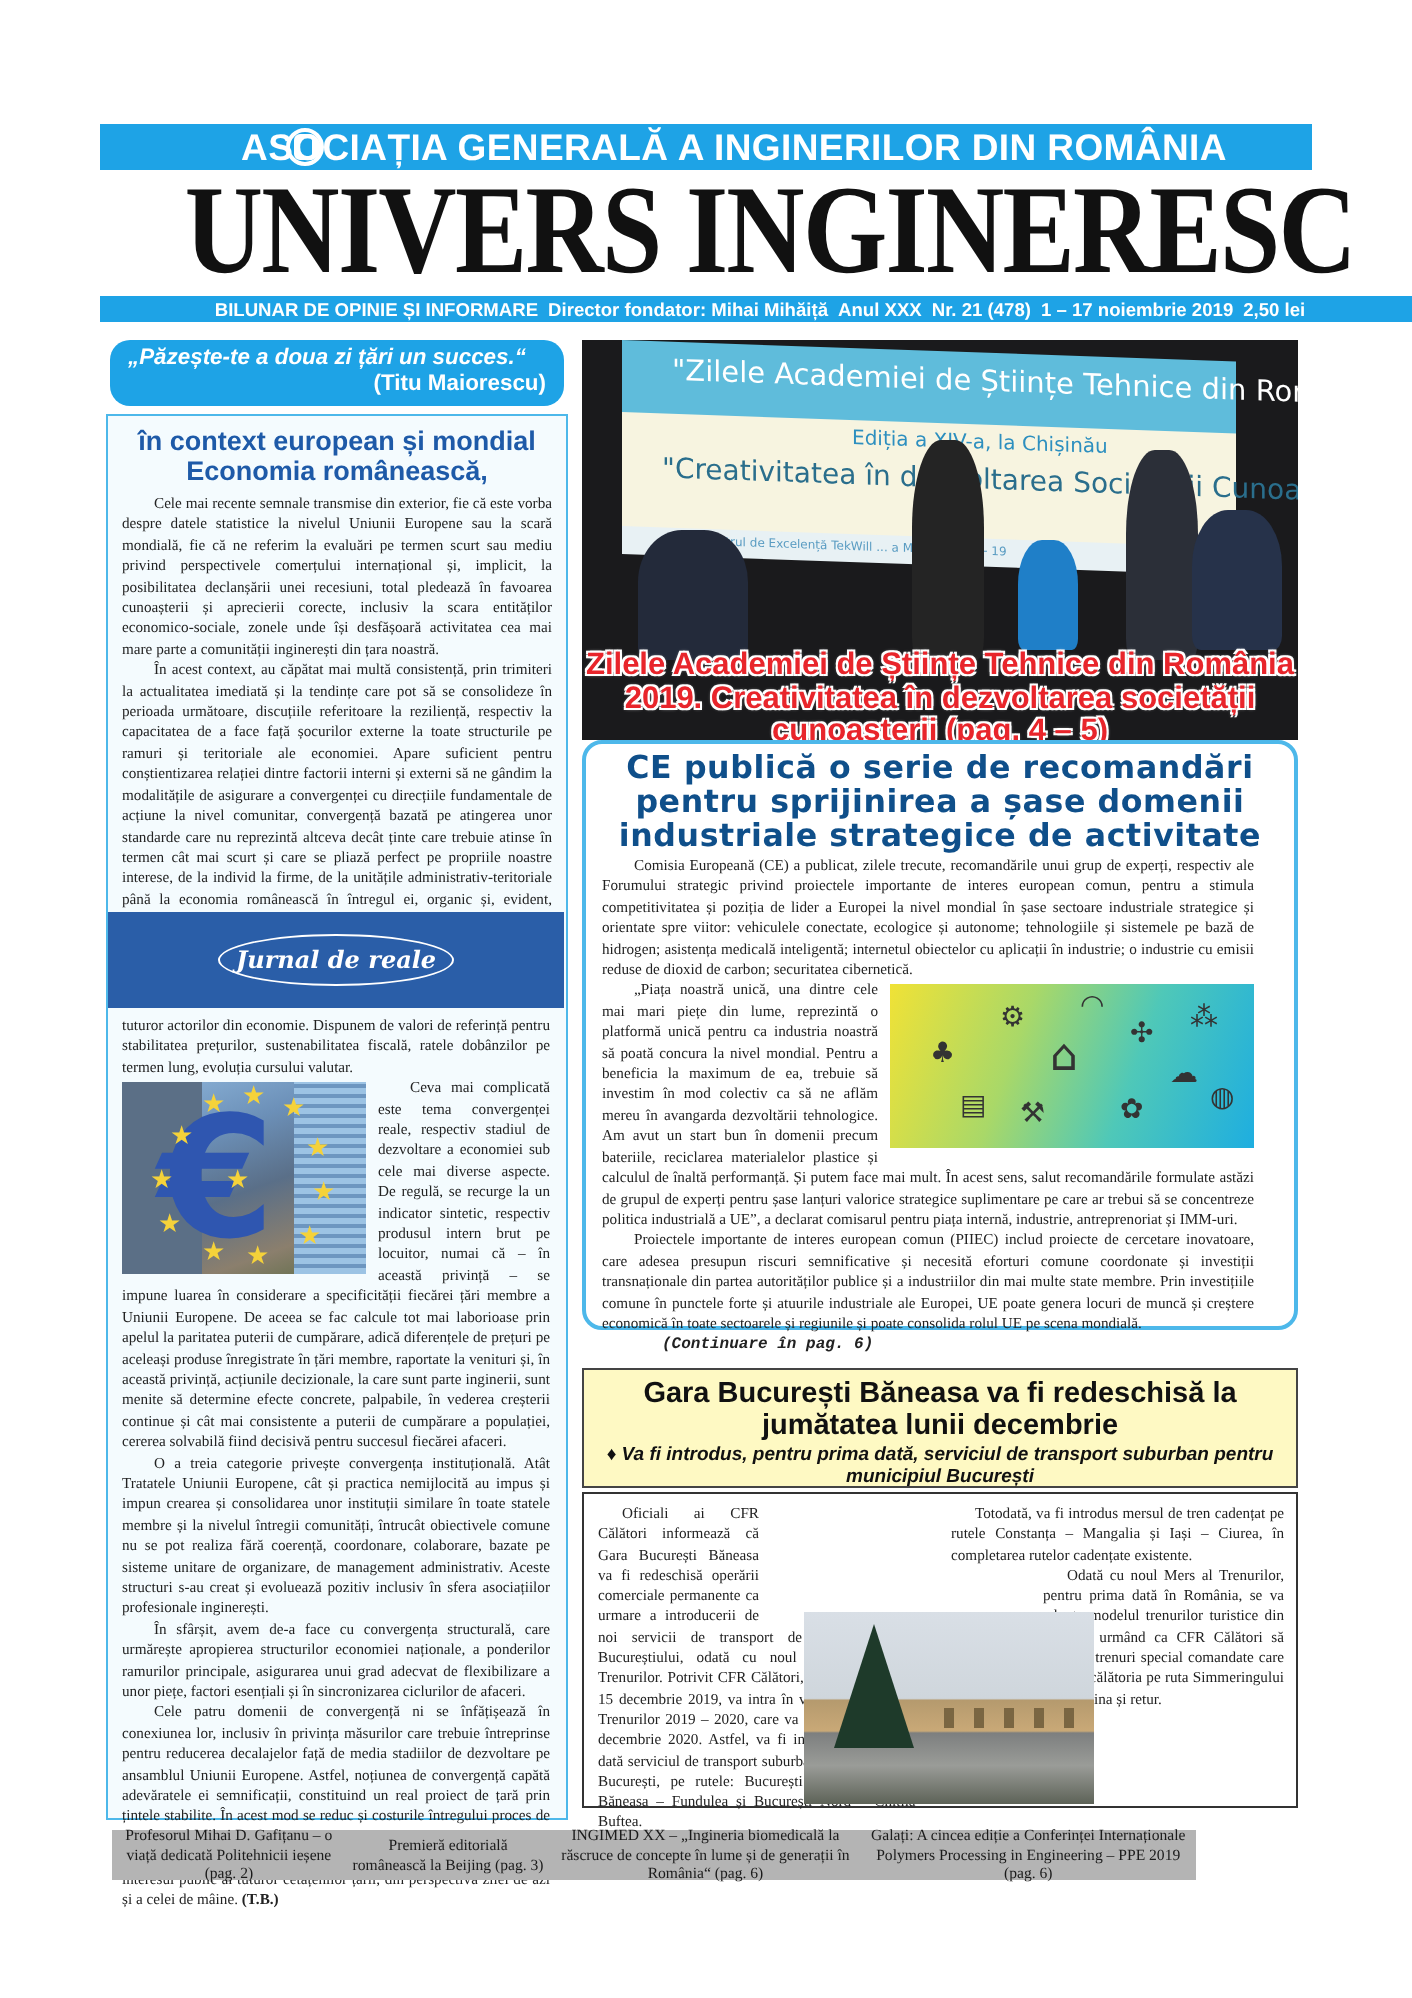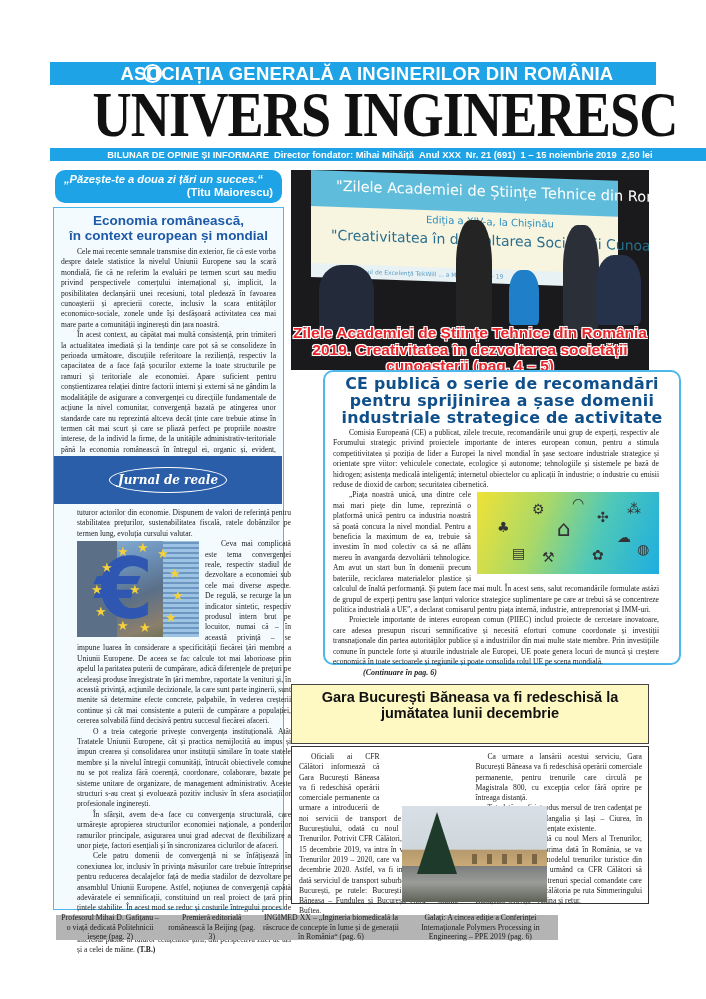--- a/index.html
+++ b/index.html
@@ -55,21 +55,21 @@
   .journal-band {
     position: absolute; left: 0; top: 248px; width: 228px; height: 48px; background: #2a5ea8;
     display: flex; align-items: center; justify-content: center;
   }
   .journal-oval {
     width: 118px; height: 26px; border: 1.5px solid #fff; border-radius: 50%;
     display: flex; align-items: center; justify-content: center; color: #fff;
     font-family: "DejaVu Serif", serif; font-style: italic; font-weight: bold; font-size: 12px;
   }
   .eco-text2 {
-    position: absolute; left: 16px; top: 300px; width: 228px;
+    position: absolute; left: 0; top: 300px; width: 228px;
     font-size: 7.6px; line-height: 10.4px; text-align: justify; padding: 0 7px; color: #222;
   }
   .eco-text2 p { text-indent: 16px; }
   .euro-img {
     float: left; width: 122px; height: 96px; margin: 2px 6px 2px 0;
     background: linear-gradient(160deg, #8fb7dc 0%, #6c90b8 30%, #5a6f88 55%, #8b7f6d 80%, #5a6b44 100%);
     position: relative; overflow: hidden;
   }
   .euro-img .euro {
     position: absolute; left: 18px; top: 10px; width: 80px; height: 76px;
@@ -101,35 +101,35 @@
   .person { position: absolute; border-radius: 40% 40% 10% 10%; }
   .photo-caption {
     position: absolute; left: 0; top: 155px; width: 358px; text-align: center;
     color: #e8252b; font-family: "Liberation Sans", sans-serif; font-weight: bold; font-size: 15.5px; line-height: 16.5px;
     text-shadow: -1px -1px 0 #fff, 1px -1px 0 #fff, -1px 1px 0 #fff, 1px 1px 0 #fff, 0 0 2px #fff;
   }
 
   
   .ce-box {
     position: absolute; left: 291px; top: 370px; width: 358px; height: 295px;
-    border: 2px solid #4db8ea; border-radius: 10px; background: #fff; margin-left: 32px;
+    border: 2px solid #4db8ea; border-radius: 10px; background: #fff;
   }
   .ce-title {
     text-align: center; color: #0f4f8a; font-family: "DejaVu Sans", sans-serif; font-weight: bold;
     font-size: 15.8px; line-height: 17px; padding-top: 3px; letter-spacing: 0.3px;
   }
   .ce-text { font-size: 7.6px; line-height: 10.4px; text-align: justify; padding: 2px 20px 0 8px; color: #222; }
   .ce-text p { text-indent: 16px; }
   .ce-img {
     float: right; width: 182px; height: 82px; margin: 2px 0 2px 6px;
     background: linear-gradient(110deg, #f0e236 0%, #a9d868 35%, #4fc8b8 65%, #1eaee0 100%);
     position: relative;
   }
   .ce-img .ico { position: absolute; font-family: "DejaVu Sans", sans-serif; color: #333; font-size: 14px; }
-  .ce-cont { font-family: Liberation Serif, serif; font-style: italic; font-weight: bold; font-size: 8px; padding: 1px 0 0 30px; }
+  .ce-cont { font-family: Liberation Mono, monospace; font-style: italic; font-weight: bold; font-size: 8px; padding: 1px 0 0 30px; }
 
   
   .gara-header {
     position: absolute; left: 291px; top: 684px; width: 358px; height: 60px;
     background: #fef9c3; border: 1px solid #444; text-align: center;
   }
   .gara-title { font-family: "Liberation Sans", sans-serif; font-weight: bold; font-size: 14.5px; line-height: 15.5px; padding-top: 5px; color: #111; }
   .gara-sub { font-family: "Liberation Sans", sans-serif; font-weight: bold; font-style: italic; font-size: 9.5px; line-height: 11px; color: #111; margin-top: 1px; }
   .gara-body {
     position: absolute; left: 291px; top: 746px; width: 358px; height: 158px;
@@ -143,51 +143,51 @@
     background: linear-gradient(180deg, #d9dfe6 0%, #cfd6dc 45%, #b59a6e 46%, #c9a977 62%, #7d7f7f 63%, #9a9c98 80%, #5d6257 100%);
     overflow: hidden;
   }
   .gara-img .tree { position: absolute; left: 15px; top: 6px; width: 0; height: 0; border-left: 20px solid transparent; border-right: 20px solid transparent; border-bottom: 62px solid #1e3a2a; }
   .gara-img .win { position: absolute; top: 48px; width: 5px; height: 10px; background: #7a6642; }
   .spacer-r { float: right; width: 86px; height: 60px; }
   .spacer-l { float: left; width: 46px; height: 46px; }
 
   
   .footer-bar {
-    position: absolute; left: 56px; top: 915px; width: 502px; height: 25px; background: #b4b4b4;
+    position: absolute; left: 56px; top: 915px; width: 542px; height: 25px; background: #b4b4b4;
     display: flex; align-items: center;
   }
   .footer-item { font-size: 7.8px; line-height: 9.5px; text-align: center; color: #1a1a1a; padding: 0 3px; }
 </style>
 </head>
 <body>
 
 <div class="assoc-bar">
   <span class="assoc-logo"></span>
   <span class="assoc-text">ASOCIAȚIA GENERALĂ A INGINERILOR DIN ROMÂNIA</span>
 </div>
 <div class="masthead">UNIVERS INGINERESC</div>
 <div class="info-bar">
   <span>BILUNAR DE OPINIE ȘI INFORMARE</span>
   <span>Director fondator: Mihai Mihăiță</span>
   <span>Anul XXX</span>
-  <span>Nr. 21 (691)</span>
-  <span>1 – 15 noiembrie 2019</span>
+  <span>Nr. 21 (478)</span>
+  <span>1 – 17 noiembrie 2019</span>
   <span>2,50 lei</span>
 </div>
 
 <div class="quote-box">
   <span class="q">„Păzește-te a doua zi țări un succes.“</span>
   <span class="a">(Titu Maiorescu)</span>
 </div>
 
 <div class="eco-box">
   <div class="eco-title">
+    <div>în context european și mondial</div>
     <div>Economia românească,</div>
-    <div>în context european și mondial</div>
   </div>
   <div class="eco-text">
     <p>Cele mai recente semnale transmise din exterior, fie că este vorba despre datele statistice la nivelul Uniunii Europene sau la scară mondială, fie că ne referim la evaluări pe termen scurt sau mediu privind perspectivele comerțului internațional și, implicit, la posibilitatea declanșării unei recesiuni, total pledează în favoarea cunoașterii și aprecierii corecte, inclusiv la scara entităților economico-sociale, zonele unde își desfășoară activitatea cea mai mare parte a comunității inginerești din țara noastră.</p>
     <p>În acest context, au căpătat mai multă consistență, prin trimiteri la actualitatea imediată și la tendințe care pot să se consolideze în perioada următoare, discuțiile referitoare la reziliență, respectiv la capacitatea de a face față șocurilor externe la toate structurile pe ramuri și teritoriale ale economiei. Apare suficient pentru conștientizarea relației dintre factorii interni și externi să ne gândim la modalitățile de asigurare a convergenței cu direcțiile fundamentale de acțiune la nivel comunitar, convergență bazată pe atingerea unor standarde care nu reprezintă altceva decât ținte care trebuie atinse în termen cât mai scurt și care se pliază perfect pe propriile noastre interese, de la individ la firme, de la unitățile administrativ-teritoriale până la economia românească în întregul ei, organic și, evident, dinamic.</p>
     <p>Și începem cu convergența nominală, care este relativ ușor de cuantificat și se înscrie în preocupările curente și de perspectivă ale</p>
   </div>
   <div class="journal-band">
     <div class="journal-oval">Jurnal de reale</div>
   </div>
   <div class="eco-text2">
@@ -249,28 +249,28 @@
       <span class="ico" style="left:160px;top:52px">◍</span>
     </div>
     <p>„Piața noastră unică, una dintre cele mai mari piețe din lume, reprezintă o platformă unică pentru ca industria noastră să poată concura la nivel mondial. Pentru a beneficia la maximum de ea, trebuie să investim în mod colectiv ca să ne aflăm mereu în avangarda dezvoltării tehnologice. Am avut un start bun în domenii precum bateriile, reciclarea materialelor plastice și calculul de înaltă performanță. Și putem face mai mult. În acest sens, salut recomandările formulate astăzi de grupul de experți pentru șase lanțuri valorice strategice suplimentare pe care ar trebui să se concentreze politica industrială a UE”, a declarat comisarul pentru piața internă, industrie, antreprenoriat și IMM-uri.</p>
     <p>Proiectele importante de interes european comun (PIIEC) includ proiecte de cercetare inovatoare, care adesea presupun riscuri semnificative și necesită eforturi comune coordonate și investiții transnaționale din partea autorităților publice și a industriilor din mai multe state membre. Prin investițiile comune în punctele forte și atuurile industriale ale Europei, UE poate genera locuri de muncă și creștere economică în toate sectoarele și regiunile și poate consolida rolul UE pe scena mondială.</p>
     <div class="ce-cont">(Continuare în pag. 6)</div>
   </div>
 </div>
 
 <div class="gara-header">
   <div class="gara-title">Gara București Băneasa va fi redeschisă la jumătatea lunii decembrie</div>
+  <div class="gara-sub">♦ Va fi introdus, pentru prima dată, serviciul de transport suburban pentru municipiul București</div>
 </div>
 <div class="gara-body">
   <div class="gara-col">
     <div class="spacer-r"></div>
     <p>Oficiali ai CFR Călători informează că Gara București Băneasa va fi redeschisă operării comerciale permanente ca urmare a introducerii de noi servicii de transport de călători în zona Bucureștiului, odată cu noul plan de Mers al Trenurilor. Potrivit CFR Călători, începând cu data de 15 decembrie 2019, va intra în vigoare noul Mers al Trenurilor 2019 – 2020, care va fi valabil până la 12 decembrie 2020. Astfel, va fi introdus pentru prima dată serviciul de transport suburban pentru municipiul București, pe rutele: București Nord – București Băneasa – Fundulea și București Nord – Chitila – Buftea.</p>
   </div>
   <div class="gara-col">
-    <p>Ca urmare a lansării acestui serviciu, Gara București Băneasa va fi redeschisă operării comerciale permanente, pentru trenurile care circulă pe Magistrala 800, cu excepția celor fără oprire pe întreaga distanță.</p>
     <p>Totodată, va fi introdus mersul de tren cadențat pe rutele Constanța – Mangalia și Iași – Ciurea, în completarea rutelor cadențate existente.</p>
     <div class="spacer-l"></div>
     <p>Odată cu noul Mers al Trenurilor, pentru prima dată în România, se va adopta modelul trenurilor turistice din Europa, urmând ca CFR Călători să opereze trenuri special comandate care să permită vizitarea și călătoria pe ruta Simmeringului Bănățean: Oravița – Anina și retur.</p>
   </div>
   <div class="gara-img">
     <div class="tree"></div>
     <div class="win" style="left:70px"></div>
       <div class="win" style="left:85px"></div>
     <div class="win" style="left:100px"></div>
       <div class="win" style="left:115px"></div>

